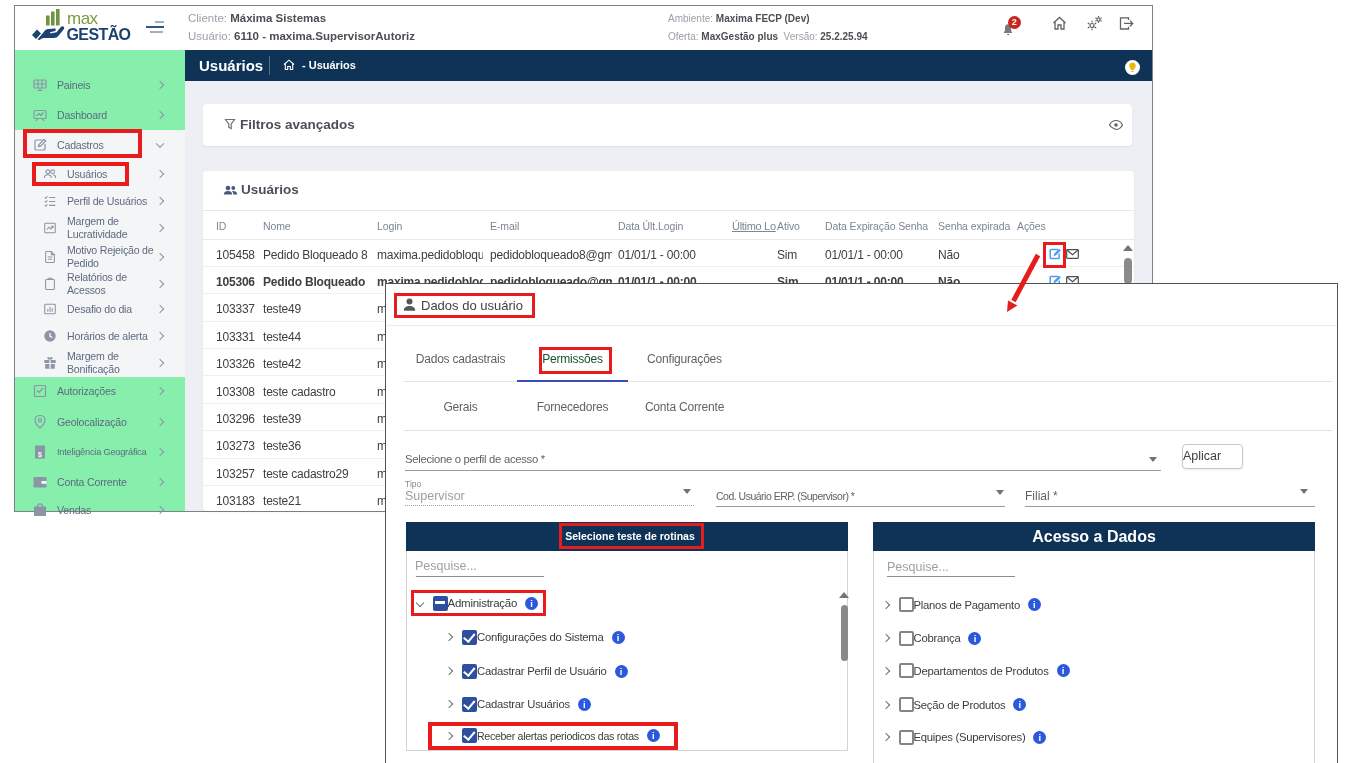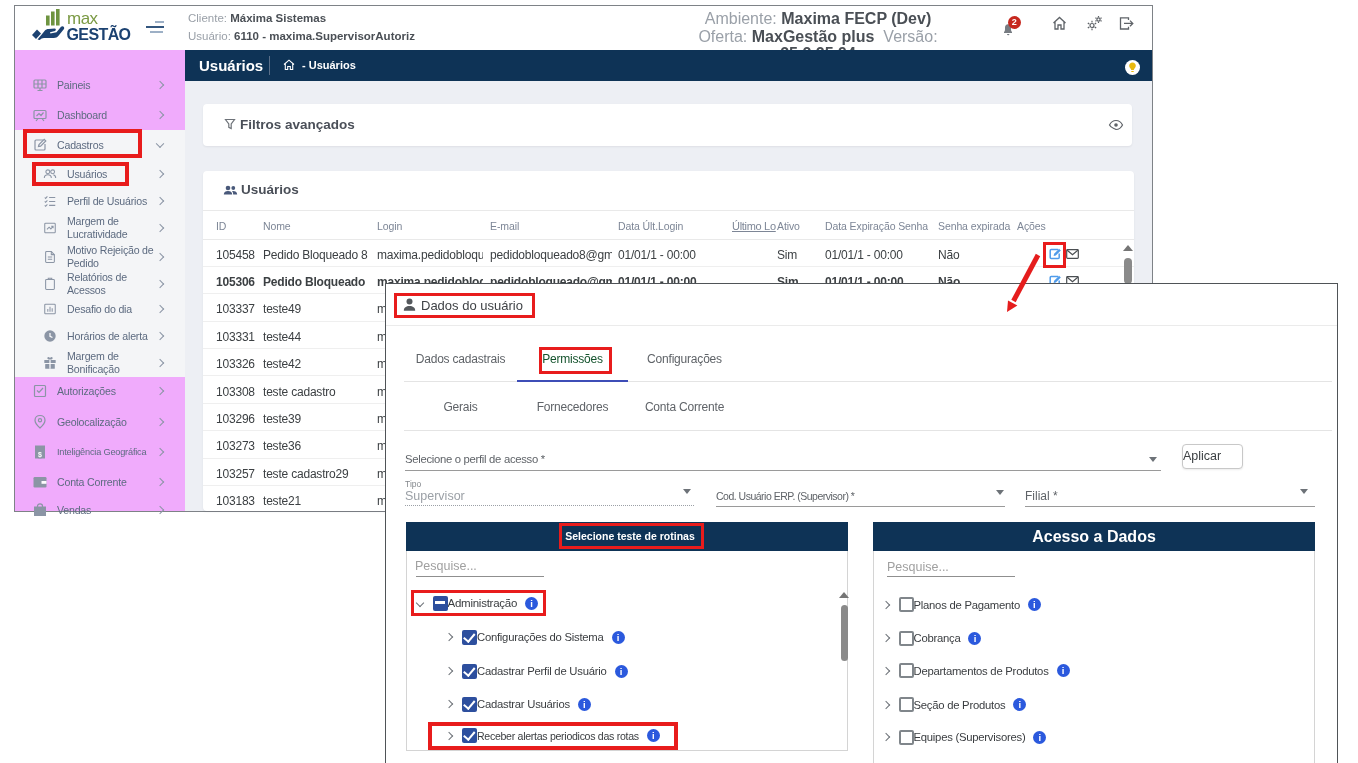--- a/index.html
+++ b/index.html
@@ -4,21 +4,21 @@
 <style>
 * { margin:0; padding:0; box-sizing:border-box; }
 html,body { width:1358px; height:763px; overflow:hidden; background:#ffffff;
   font-family:"Liberation Sans", sans-serif; }
 .abs { position:absolute; }
 
 
 #app { position:absolute; left:14px; top:5px; width:1139px; height:507px;
   background:#fff; border:1px solid #7e8287; }
 #hdr { position:absolute; left:0; top:0; width:1137px; height:44px; background:#fff; }
-#sb { position:absolute; left:0; top:44px; width:170px; height:461px; background:#f0abfc;
+#sb { position:absolute; left:0; top:44px; width:170px; height:461px; background:#86efac;
   font-size:10.6px; color:#5d6b80; }
 #sbgroup { position:absolute; left:0; top:124px; width:170px; height:248px; background:#f4f5f7; }
 .sbi { position:absolute; left:0; width:170px; height:26px; }
 .sbi .ic { position:absolute; left:17px; top:50%; transform:translateY(-50%); width:16px; height:16px; }
 .sbi.sub .ic { left:28px; width:14px; height:14px; }
 .sbi .lb { position:absolute; left:42px; top:50%; transform:translateY(-50%); width:108px; line-height:13px; white-space:nowrap; letter-spacing:-0.2px; }
 .sbi.sub .lb { left:52px; }
 .sbi .ch { position:absolute; right:22px; top:50%; width:6px; height:6px;
   border-right:1.4px solid #8b95a5; border-bottom:1.4px solid #8b95a5;
   transform:translateY(-50%) rotate(-45deg); }
@@ -95,21 +95,21 @@
 
     <div class="abs" style="left:140px; top:14.5px; width:9px; height:2px; background:#9db0c6;"></div>
     <div class="abs" style="left:131px; top:19.5px; width:18px; height:2px; background:#33567e;"></div>
     <div class="abs" style="left:135px; top:24.5px; width:13px; height:2px; background:#9db0c6;"></div>
 
     <div class="abs" style="left:173px; top:4px; font-size:11.5px; color:#9aa0a8; line-height:17.5px;">
       Cliente: <b style="color:#4a4f55;">Máxima Sistemas</b><br>
       Usuário: <b style="color:#4a4f55;">6110 - maxima.SupervisorAutoriz</b>
     </div>
 
-    <div class="abs" style="left:653px; top:4px; width:300px; text-align:center; font-size:16px; color:#9aa0a8; line-height:17.5px;">
+    <div class="abs" style="left:653px; top:4px; width:300px; text-align:left; font-size:10px; color:#9aa0a8; line-height:17.5px;">
       Ambiente: <b style="color:#4a4f55;">Maxima FECP (Dev)</b><br>
       Oferta: <b style="color:#4a4f55;">MaxGestão plus</b> &nbsp;Versão: <b style="color:#4a4f55;">25.2.25.94</b>
     </div>
 
     <svg class="abs" style="left:985px; top:13px;" width="20" height="20" viewBox="0 0 20 20">
       <path d="M4 14 L 12 14 L 12 13 C 11.3 12.4 11 11.5 11 10.5 L 11 8.5 C 11 6.6 9.9 5.2 8 5.2 C 6.1 5.2 5 6.6 5 8.5 L 5 10.5 C 5 11.5 4.7 12.4 4 13 Z M 7 15 a 1.2 1.2 0 0 0 2.4 0 Z" fill="#777c82"></path>
     </svg>
     <div class="abs" style="left:992.5px; top:9.8px; width:13.5px; height:13.5px; border-radius:50%; background:#c6281f; color:#fff; font-size:9px; font-weight:bold; text-align:center; line-height:13.5px;">2</div>
 
     <svg class="abs" style="left:1036px; top:9px;" width="17" height="17" viewBox="0 0 17 17">

